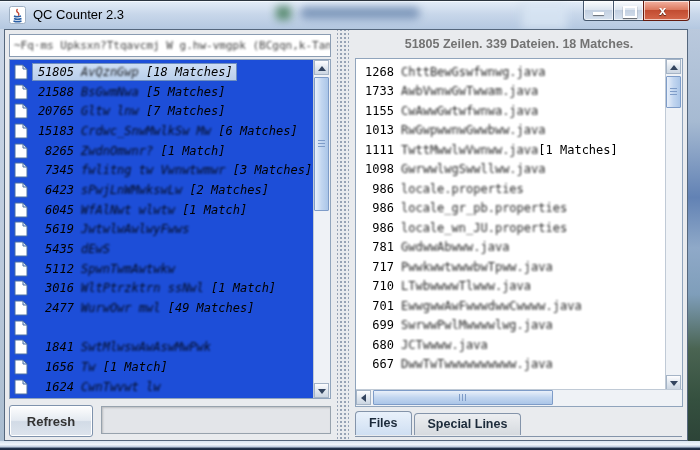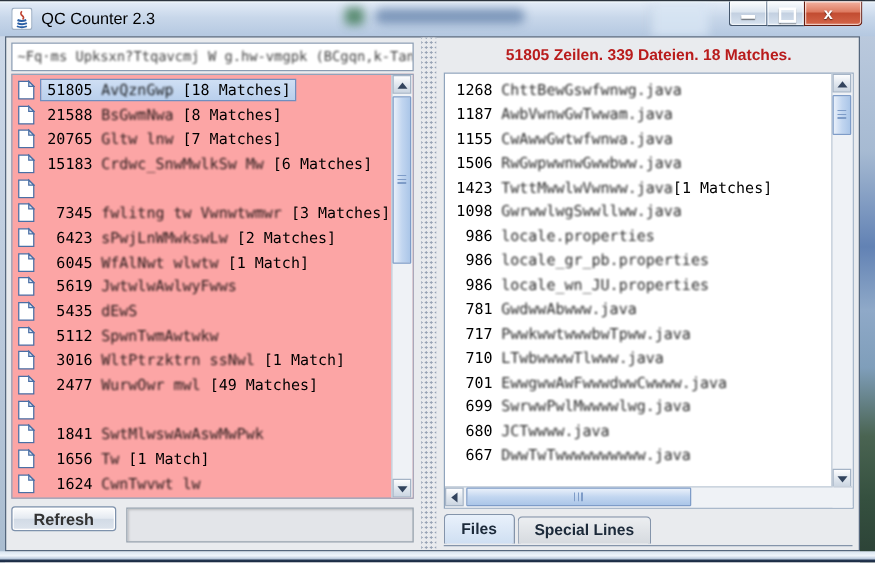--- a/index.html
+++ b/index.html
@@ -45,21 +45,21 @@
   .client{position:absolute;left:4px;top:29px;right:12px;bottom:9px;
     background:#e9ebee;border:1px solid #55677d;}
 
   .left-pane{position:absolute;left:0;top:0;width:332px;bottom:0;}
   .search{position:absolute;left:4px;top:4px;right:6px;height:21px;background:#fff;
     border:1px solid #8a9cb2;font-family:"DejaVu Sans Mono",monospace;font-size:11px;
     line-height:21px;padding:0 4px;white-space:nowrap;overflow:hidden;color:#222;}
   .obf{filter:blur(1px);opacity:.85;}
 
   .left-scroll{position:absolute;left:4px;top:29px;right:6px;bottom:41px;
-    border:1px solid #90a4bc;background:#fca5a5;}
+    border:1px solid #90a4bc;background:#1d4ed8;font-style:italic;}
   .left-vp{position:absolute;left:0;top:0;right:16px;bottom:0;overflow:hidden;padding-top:2px;}
   .lrow{height:19.7px;display:flex;align-items:center;white-space:nowrap;
     font-family:"DejaVu Sans Mono",monospace;font-size:12px;color:#000;padding-left:4px;}
   .ficon{width:14px;height:16px;margin-right:4px;flex:0 0 auto;}
   .rowbox{display:inline-block;border:1px solid transparent;padding:0 3px;line-height:16px;}
   .rowbox.sel{background:linear-gradient(180deg,#cfdff4,#b9cfec);border-color:#6f8fc0;}
   .num5{display:inline-block;width:38px;text-align:right;margin-right:7px;}
   .num4{display:inline-block;width:30px;text-align:right;margin-right:7px;}
 
   
@@ -87,34 +87,34 @@
     border-top:1px solid #c0cad6;}
   .hsb .sb-btn{top:0;height:15px;}
   .hsb-left{left:0;} .hsb-right{left:auto;right:0;}
   .hthumb{position:absolute;top:0;height:15px;box-sizing:border-box;
     background:linear-gradient(180deg,#e9f0fa,#c2d6f0 50%,#abc6e8);
     border:1px solid #7e9cc8;border-radius:1px;}
   .hthumb::after{content:"";position:absolute;top:3px;bottom:3px;left:50%;margin-left:-4px;width:8px;
     background:repeating-linear-gradient(90deg,#7e9cc8 0 1px,transparent 1px 3px);}
 
   .left-bottom{position:absolute;left:4px;right:6px;bottom:5px;height:30px;display:flex;gap:8px;}
-  .refresh-btn{width:84px;height:20px;border:1px solid #7e92ac;border-radius:3px;
+  .refresh-btn{width:84px;height:32px;border:1px solid #7e92ac;border-radius:3px;
     background:linear-gradient(180deg,#fefefe,#e4eaf1 48%,#d2dbe6 52%,#dde4ed);
     font-family:"Liberation Sans",sans-serif;font-weight:bold;font-size:13px;color:#333;
     box-shadow:inset 0 0 0 1px #fff;}
   .progress{flex:1;height:26px;margin-top:1px;border:1px solid #97a2ad;background:#e3e5e9;
     box-shadow:inset 1px 1px 2px rgba(0,0,0,.18);}
 
   .divider{position:absolute;left:332px;top:0;width:12px;bottom:0;background-color:#e9ebee;
     background-image:radial-gradient(circle,#97a3b5 0.9px,transparent 1.1px);
     background-size:4px 4px;background-position:2px 2px;}
 
   .right-pane{position:absolute;left:344px;right:0;top:0;bottom:0;}
   .rheader{position:absolute;left:6px;right:4px;top:2px;height:24px;line-height:24px;
-    text-align:center;font-weight:bold;font-size:12.5px;color:#b91c1c;}
+    text-align:center;font-weight:bold;font-size:12.5px;color:#737373;}
   .right-scroll{position:absolute;left:6px;right:4px;top:28px;bottom:33px;
     border:1px solid #90a4bc;background:#fff;}
   .right-vp{position:absolute;left:0;top:0;right:16px;bottom:16px;overflow:hidden;padding-top:3px;}
   .rrow{height:19.5px;display:flex;align-items:center;white-space:nowrap;
     font-family:"DejaVu Sans Mono",monospace;font-size:12px;color:#000;padding-left:8px;}
   .right-scroll .vsb{bottom:16px;}
   .sb-corner{position:absolute;right:0;bottom:0;width:16px;height:16px;background:#eff2f6;}
 
   .tabs{position:absolute;left:6px;right:5px;bottom:3px;height:25px;}
   .tab{display:inline-block;height:21px;line-height:21px;padding:0 13px;margin-right:2px;
@@ -172,41 +172,42 @@
                 <path d="M1 1 h8 l4 4 v10 h-12 z" fill="#ffffff" stroke="#4a6fa5"></path>
                 <path d="M9 1 v4 h4 z" fill="#d7e4f3" stroke="#4a6fa5"></path>
               </svg>
               <span class="rowbox sel"><span class="num5">51805</span><span class="obf">AvQznGwp</span><span> [18 Matches]</span></span>
             </div>
             <div class="lrow">
               <svg class="ficon" viewBox="0 0 14 16">
                 <path d="M1 1 h8 l4 4 v10 h-12 z" fill="#ffffff" stroke="#4a6fa5"></path>
                 <path d="M9 1 v4 h4 z" fill="#d7e4f3" stroke="#4a6fa5"></path>
               </svg>
-              <span class="rowbox"><span class="num5">21588</span><span class="obf">BsGwmNwa</span><span> [8 Matches]</span></span>
+              <span class="rowbox"><span class="num5">21588</span><span class="obf">BsGwmNwa</span><span> [5 Matches]</span></span>
             </div>
             <div class="lrow">
               <svg class="ficon" viewBox="0 0 14 16">
                 <path d="M1 1 h8 l4 4 v10 h-12 z" fill="#ffffff" stroke="#4a6fa5"></path>
                 <path d="M9 1 v4 h4 z" fill="#d7e4f3" stroke="#4a6fa5"></path>
               </svg>
               <span class="rowbox"><span class="num5">20765</span><span class="obf">Gltw lnw</span><span> [7 Matches]</span></span>
             </div>
             <div class="lrow">
               <svg class="ficon" viewBox="0 0 14 16">
                 <path d="M1 1 h8 l4 4 v10 h-12 z" fill="#ffffff" stroke="#4a6fa5"></path>
                 <path d="M9 1 v4 h4 z" fill="#d7e4f3" stroke="#4a6fa5"></path>
               </svg>
               <span class="rowbox"><span class="num5">15183</span><span class="obf">Crdwc_SnwMwlkSw Mw</span><span> [6 Matches]</span></span>
             </div>
             <div class="lrow">
               <svg class="ficon" viewBox="0 0 14 16">
                 <path d="M1 1 h8 l4 4 v10 h-12 z" fill="#ffffff" stroke="#4a6fa5"></path>
                 <path d="M9 1 v4 h4 z" fill="#d7e4f3" stroke="#4a6fa5"></path>
               </svg>
+              <span class="rowbox"><span class="num5">8265</span><span class="obf">ZwdnOmwnr?</span><span> [1 Match]</span></span>
             </div>
             <div class="lrow">
               <svg class="ficon" viewBox="0 0 14 16">
                 <path d="M1 1 h8 l4 4 v10 h-12 z" fill="#ffffff" stroke="#4a6fa5"></path>
                 <path d="M9 1 v4 h4 z" fill="#d7e4f3" stroke="#4a6fa5"></path>
               </svg>
               <span class="rowbox"><span class="num5">7345</span><span class="obf">fwlitng tw Vwnwtwmwr</span><span> [3 Matches]</span></span>
             </div>
             <div class="lrow">
               <svg class="ficon" viewBox="0 0 14 16">
@@ -310,33 +311,33 @@
     <div class="right-pane">
       <div class="rheader">51805 Zeilen. 339 Dateien. 18 Matches.</div>
 
       <div class="right-scroll">
         <div class="right-vp" id="rightList">
             <div class="rrow">
               <span class="num4">1268</span>
               <span class="obf">ChttBewGswfwnwg.java</span>
             </div>
             <div class="rrow">
-              <span class="num4">1187</span>
+              <span class="num4">1733</span>
               <span class="obf">AwbVwnwGwTwwam.java</span>
             </div>
             <div class="rrow">
               <span class="num4">1155</span>
               <span class="obf">CwAwwGwtwfwnwa.java</span>
             </div>
             <div class="rrow">
-              <span class="num4">1506</span>
+              <span class="num4">1013</span>
               <span class="obf">RwGwpwwnwGwwbww.java</span>
             </div>
             <div class="rrow">
-              <span class="num4">1423</span>
+              <span class="num4">1111</span>
               <span class="obf">TwttMwwlwVwnww.java</span>
               <span> [1 Matches]</span>
             </div>
             <div class="rrow">
               <span class="num4">1098</span>
               <span class="obf">GwrwwlwgSwwllww.java</span>
             </div>
             <div class="rrow">
               <span class="num4">986</span>
               <span class="obf">locale.properties</span>

